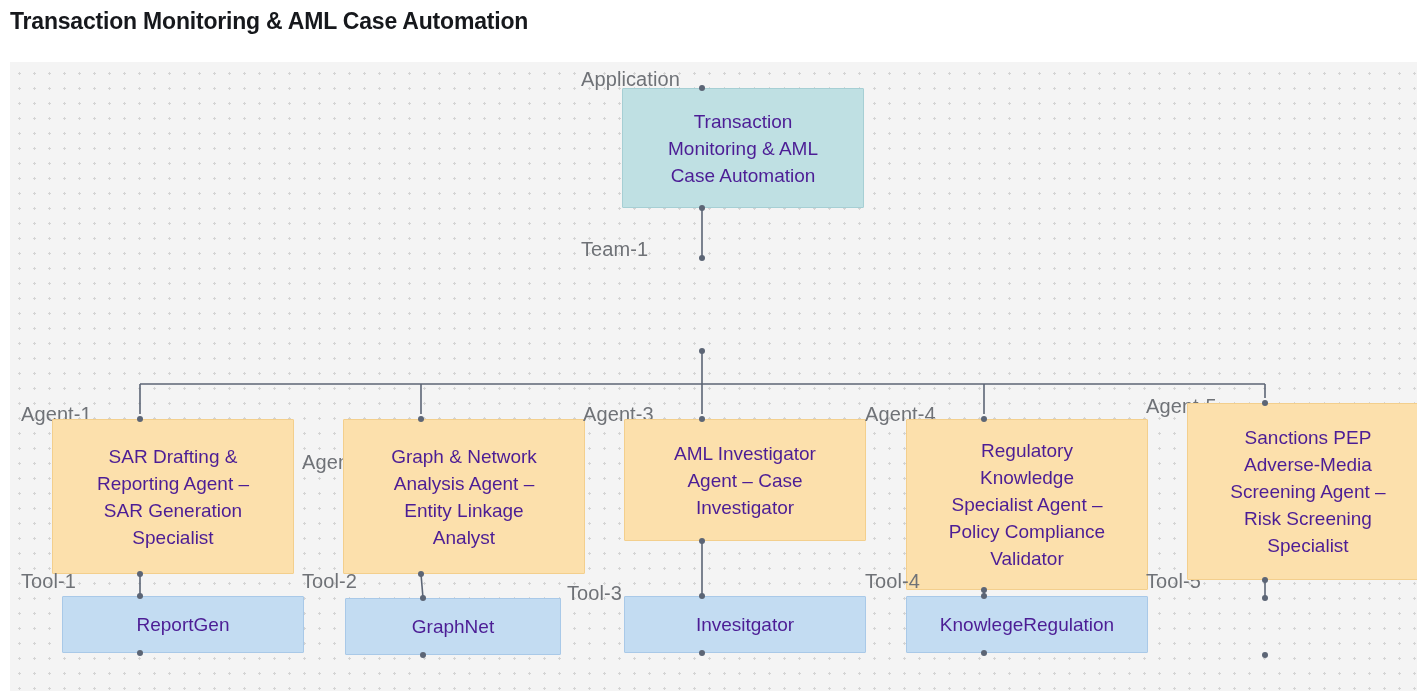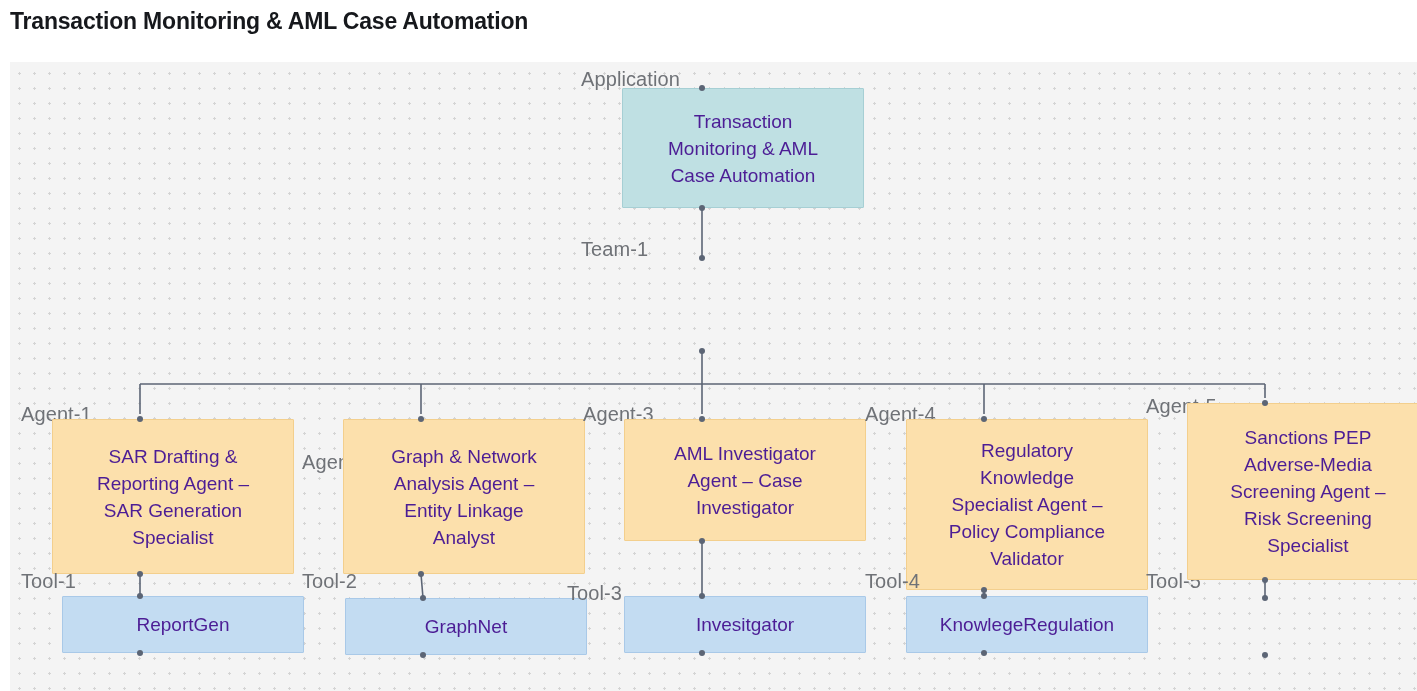--- a/index.html
+++ b/index.html
@@ -143,21 +143,21 @@
 Specialist</div>
   <div class="port" style="left:1252px;top:338px;"></div>
   <div class="port" style="left:1252px;top:515px;"></div>
 
   <div class="grp-label" style="left:11px;top:508px;">Tool-1</div>
   <div class="node tool" style="left:11px;top:534px;width:242px;height:57px;">ReportGen</div>
   <div class="port" style="left:127px;top:531px;"></div>
   <div class="port" style="left:127px;top:588px;"></div>
 
   <div class="grp-label" style="left:292px;top:508px;">Tool-2</div>
-  <div class="node tool" style="left:294px;top:536px;width:242px;height:57px;">GraphNet</div>
+  <div class="node tool" style="left:294px;top:536px;width:216px;height:57px;">GraphNet</div>
   <div class="port" style="left:410px;top:533px;"></div>
   <div class="port" style="left:410px;top:590px;"></div>
 
   <div class="grp-label" style="left:557px;top:508px;margin-top:12px;">Tool-3</div>
   <div class="node tool" style="left:573px;top:534px;width:242px;height:57px;">Invesitgator</div>
   <div class="port" style="left:689px;top:531px;"></div>
   <div class="port" style="left:689px;top:588px;"></div>
 
   <div class="grp-label" style="left:855px;top:508px;">Tool-4</div>
   <div class="node tool" style="left:855px;top:534px;width:242px;height:57px;">KnowlegeRegulation</div>

